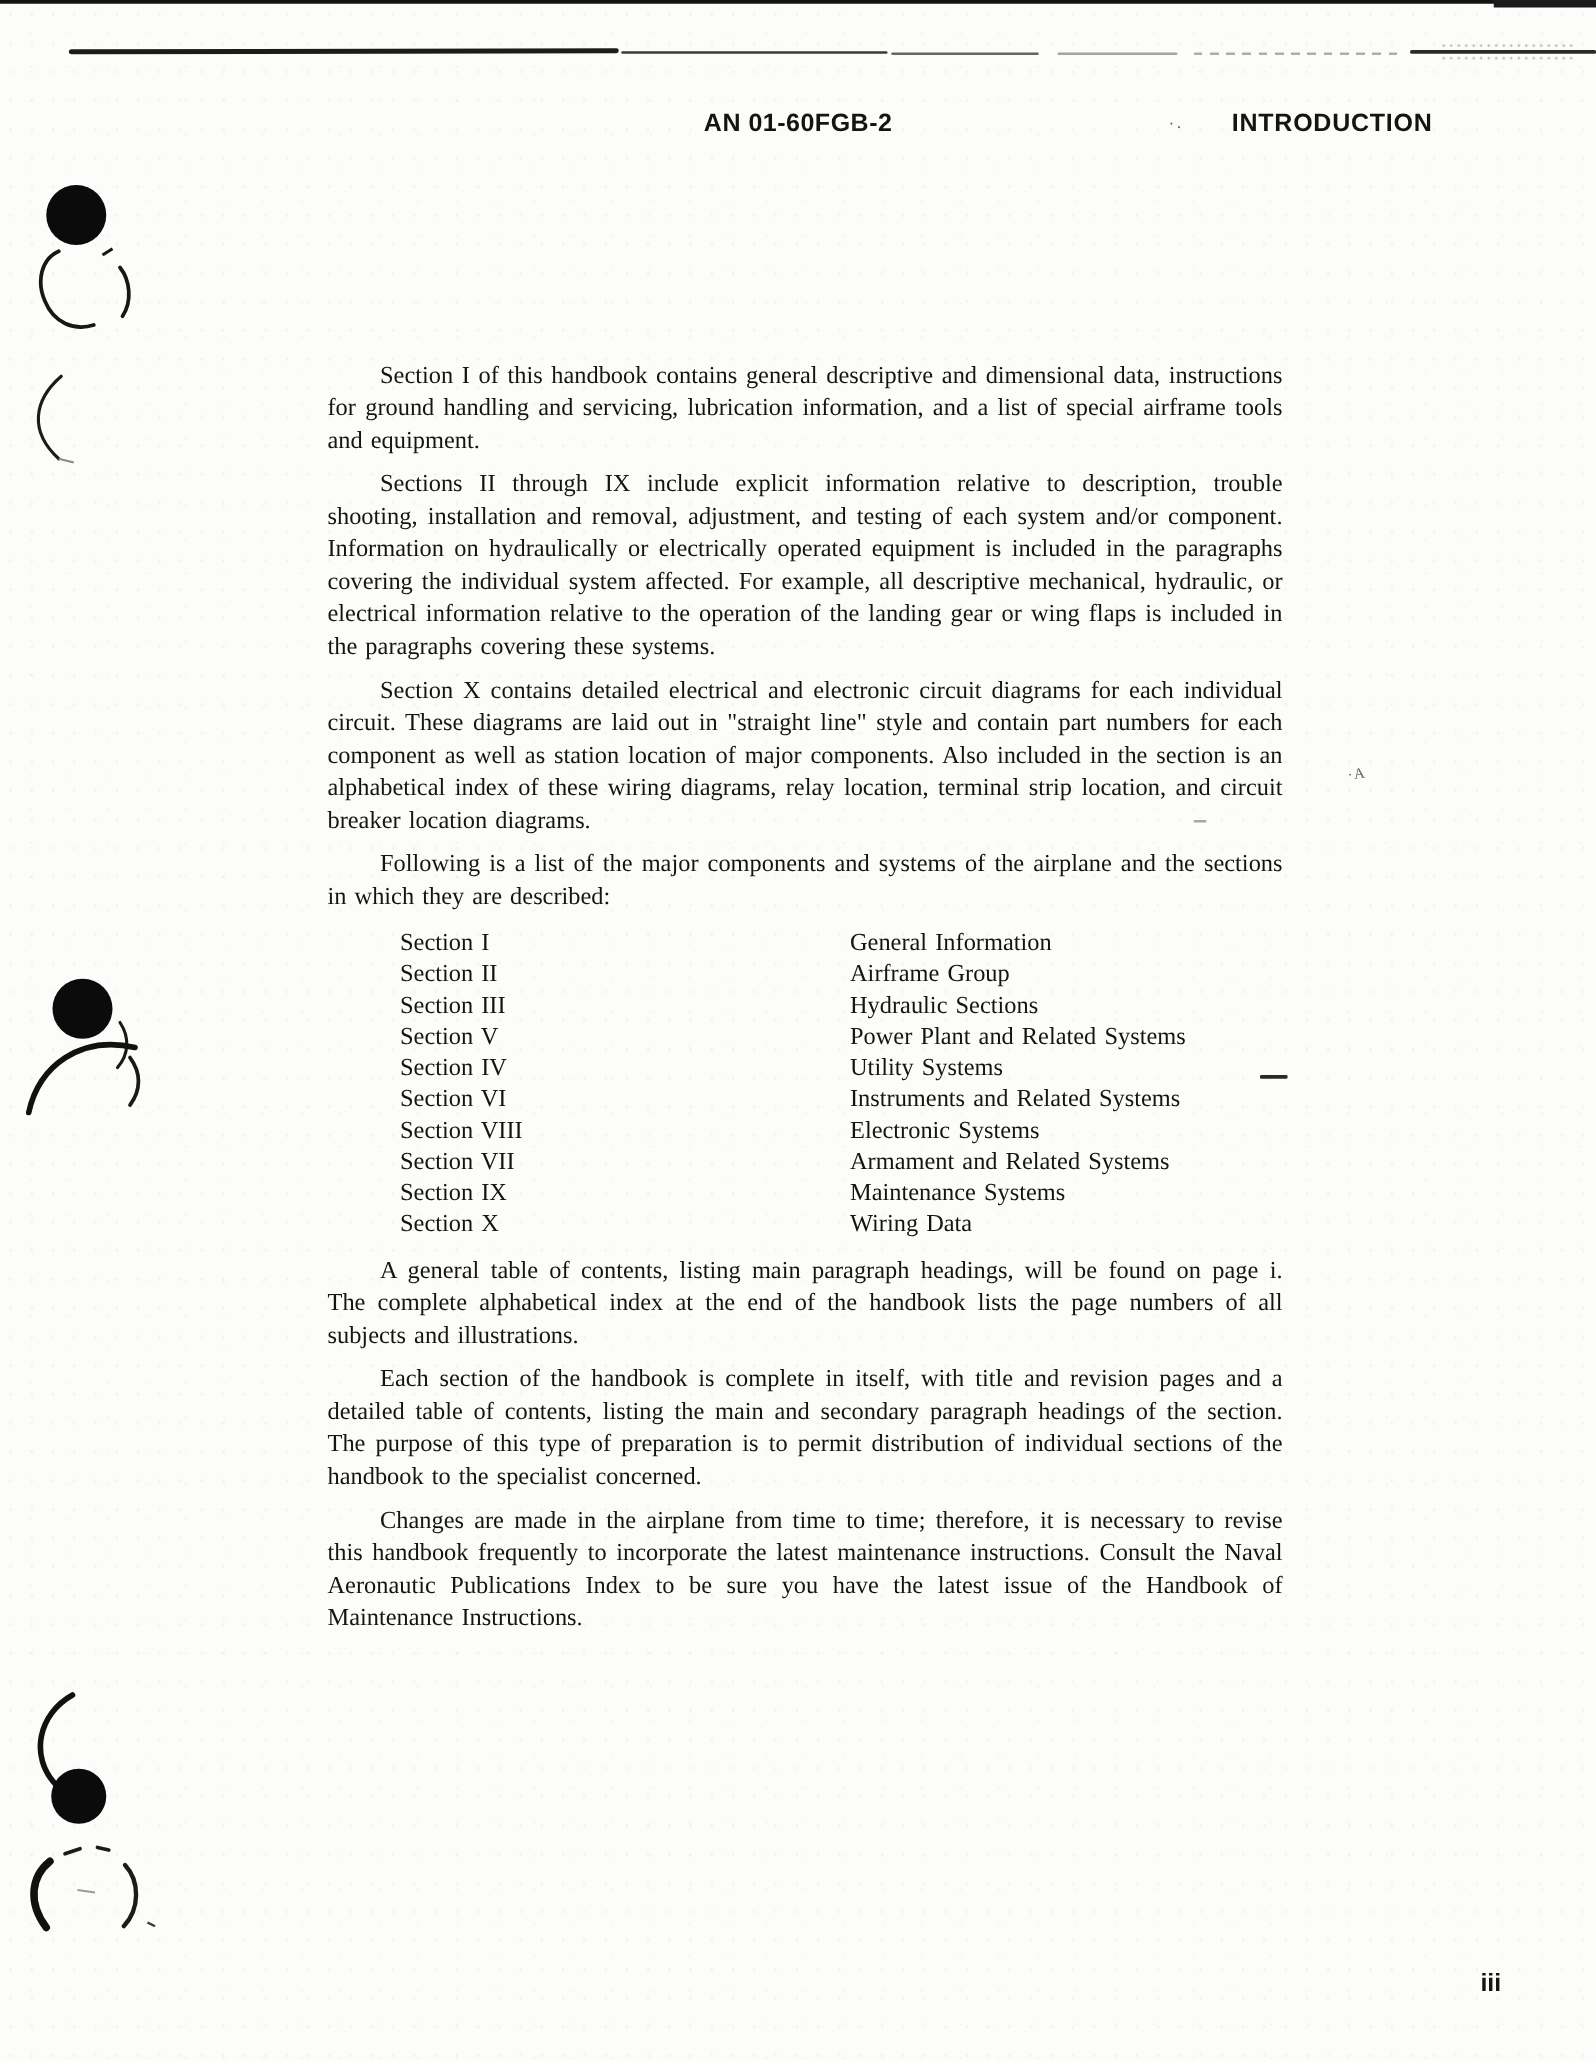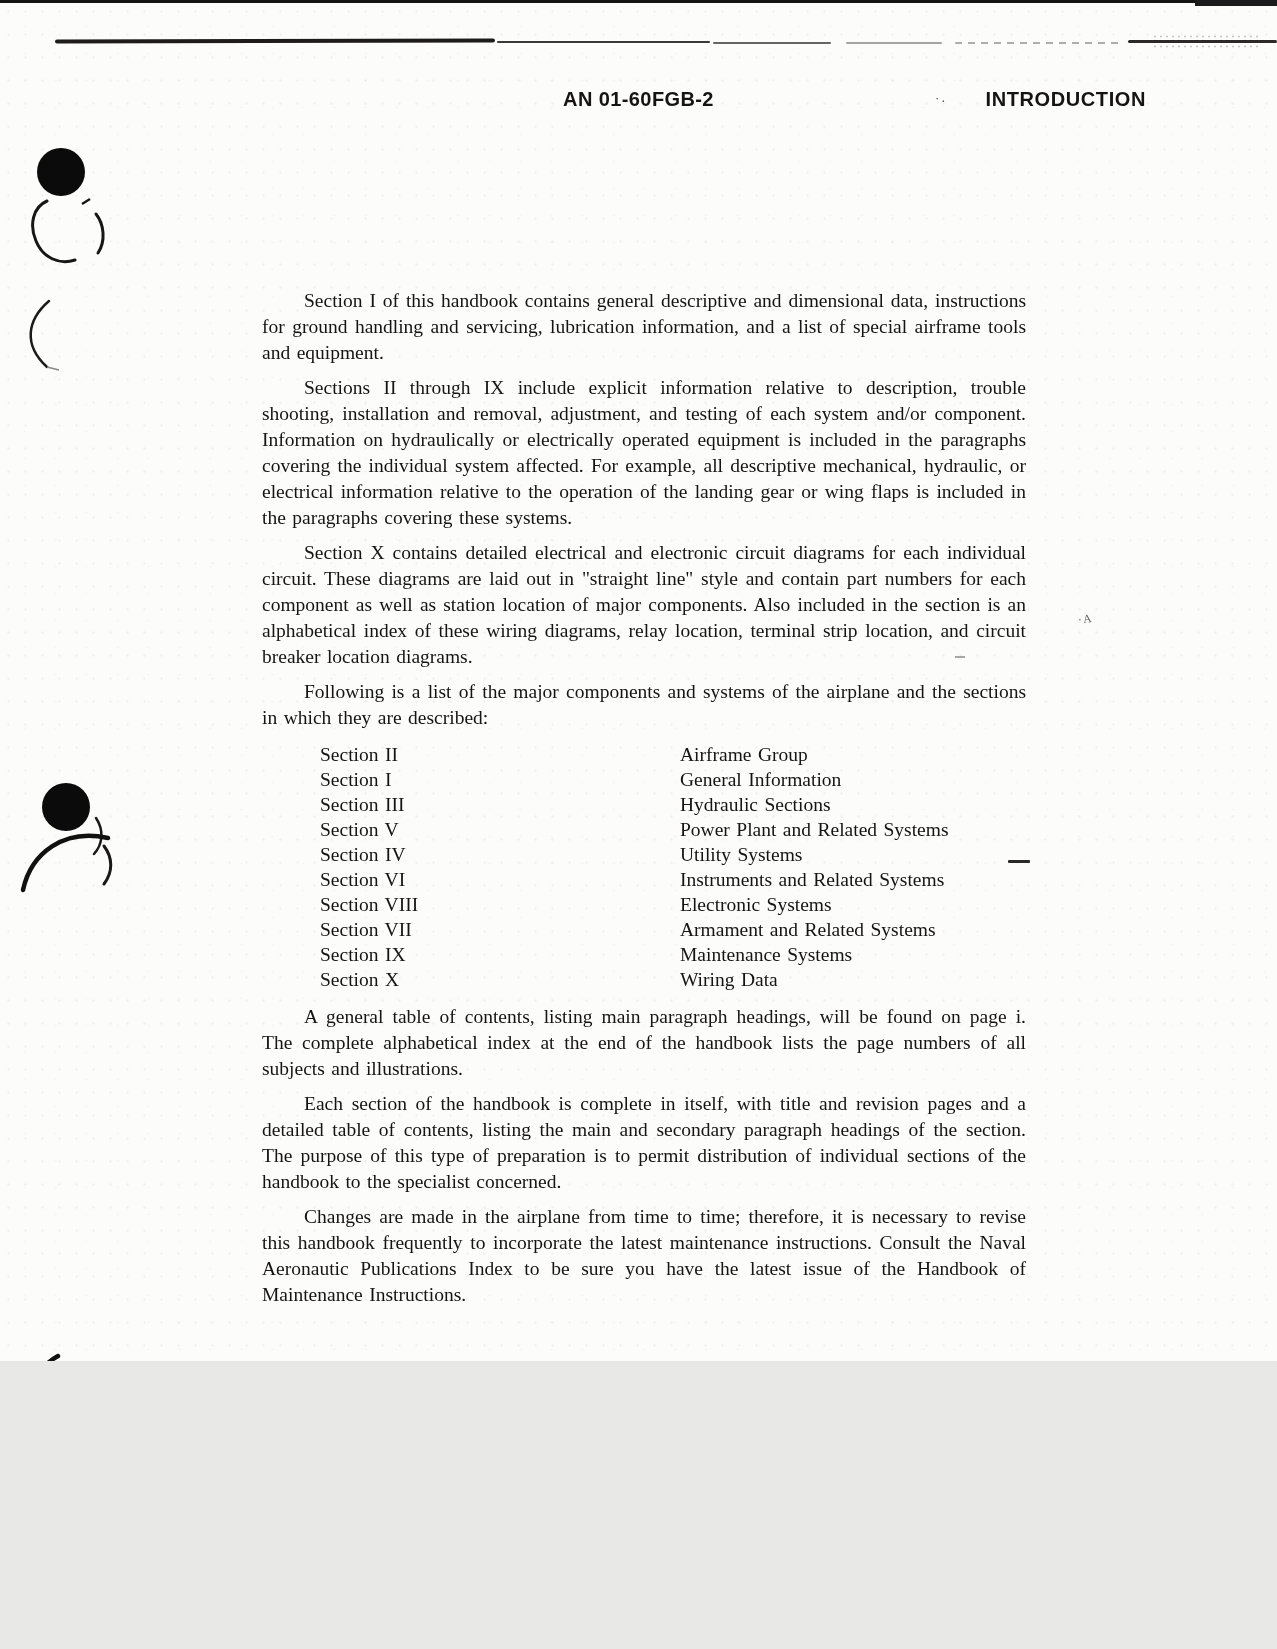--- a/index.html
+++ b/index.html
@@ -1,18 +1,18 @@
 <!DOCTYPE html>
 <html><head>
 <meta charset="utf-8">
 <style>
   html,body{margin:0;padding:0;background:#e8e8e6;}
   .page{
     position:relative;
-    width:1277px;height:1361px;
+    width:1277px;height:1649px;
     margin:0 auto;
     background-color:#fcfcfa;
     background-image:
       radial-gradient(rgba(20,20,20,0.040) 1px, transparent 1.3px),
       radial-gradient(rgba(20,20,20,0.028) 1px, transparent 1.3px);
     background-size:17px 23px, 31px 27px;
     background-position:0 0, 9px 13px;
     overflow:hidden;
     font-family:"Liberation Serif","DejaVu Serif",serif;
     color:#151413;
@@ -41,21 +41,21 @@
   .content{position:absolute;left:262px;top:288px;width:764px;
            font-size:19.5px;line-height:26px;text-align:justify;word-spacing:1.6px;}
   .content p{margin:0 0 9px 0;text-indent:42px;}
   
   .section-list{margin:11px 0 12px 0;padding-left:58px;}
   .section-row{display:flex;line-height:25px;text-align:left;}
   .section-cell-label{width:360px;flex:none;}
   .section-cell-title{flex:1;}
   
   .page-number{position:absolute;right:76px;top:1576px;
-               font-family:Liberation Mono, monospace;
+               font-family:Liberation Sans, sans-serif;
                font-weight:bold;font-size:20px;}
   
   .margin-mark-a{position:absolute;left:1078px;top:612px;font-size:12px;color:#666460;
                  font-family:"Liberation Serif",serif;transform:rotate(-8deg);letter-spacing:1px;}
   .margin-dash{position:absolute;left:1008px;top:860px;width:22px;height:3px;background:#2a2927;border-radius:1px;}
   .margin-tilde{position:absolute;left:955px;top:656px;width:10px;height:2px;background:#87857f;opacity:.7;}
   
   .artifact-svg{position:absolute;left:0;top:0;pointer-events:none;}
 </style>
 </head>
@@ -103,26 +103,26 @@
   </div>
 
   <div class="content">
     <p>Section I of this handbook contains general descriptive and dimensional data, instructions for ground handling and servicing, lubrication information, and a list of special airframe tools and equipment.</p>
     <p>Sections II through IX include explicit information relative to description, trouble shooting, installation and removal, adjustment, and testing of each system and/or component. Information on hydraulically or electrically operated equipment is included in the paragraphs covering the individual system affected. For example, all descriptive mechanical, hydraulic, or electrical information relative to the operation of the landing gear or wing flaps is included in the paragraphs covering these systems.</p>
     <p>Section X contains detailed electrical and electronic circuit diagrams for each individual circuit. These diagrams are laid out in "straight line" style and contain part numbers for each component as well as station location of major components. Also included in the section is an alphabetical index of these wiring diagrams, relay location, terminal strip location, and circuit breaker location diagrams.</p>
     <p>Following is a list of the major components and systems of the airplane and the sections in which they are described:</p>
 
     <div class="section-list">
       <div class="section-row">
+        <span class="section-cell-label">Section I</span>
+        <span class="section-cell-title">General Information</span>
+      </div>
+      <div class="section-row">
         <span class="section-cell-label">Section II</span>
         <span class="section-cell-title">Airframe Group</span>
-      </div>
-      <div class="section-row">
-        <span class="section-cell-label">Section I</span>
-        <span class="section-cell-title">General Information</span>
       </div>
       <div class="section-row">
         <span class="section-cell-label">Section III</span>
         <span class="section-cell-title">Hydraulic Sections</span>
       </div>
       <div class="section-row">
         <span class="section-cell-label">Section V</span>
         <span class="section-cell-title">Power Plant and Related Systems</span>
       </div>
       <div class="section-row">

